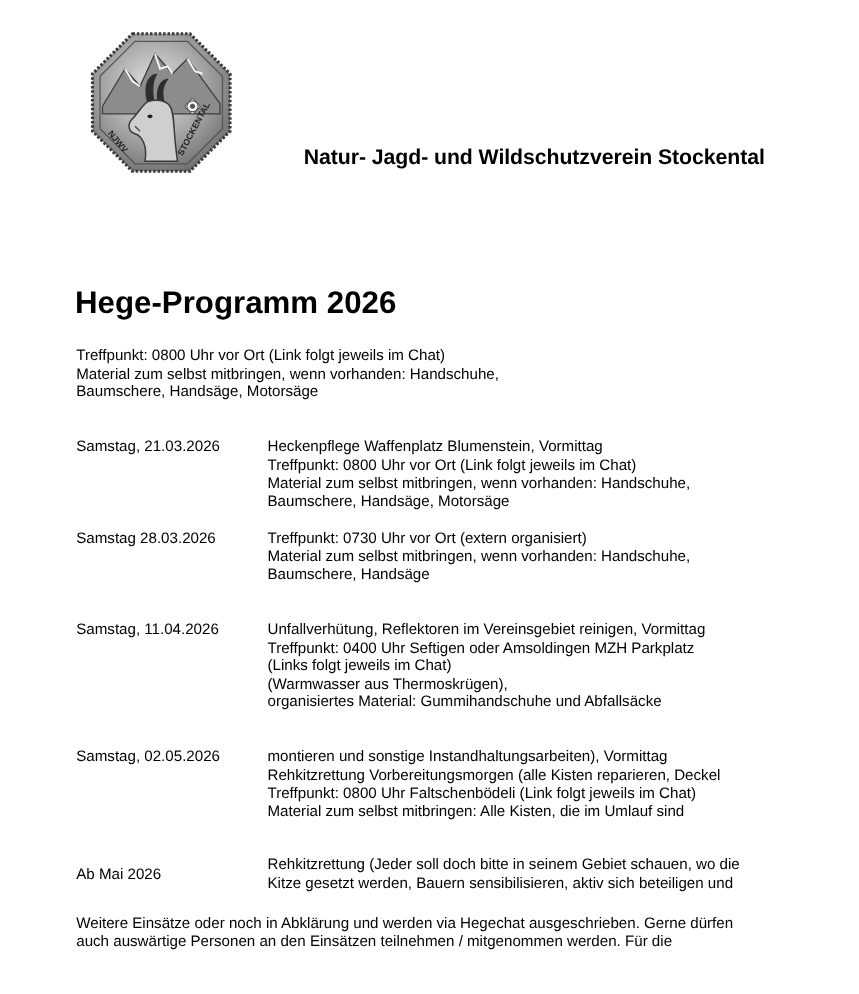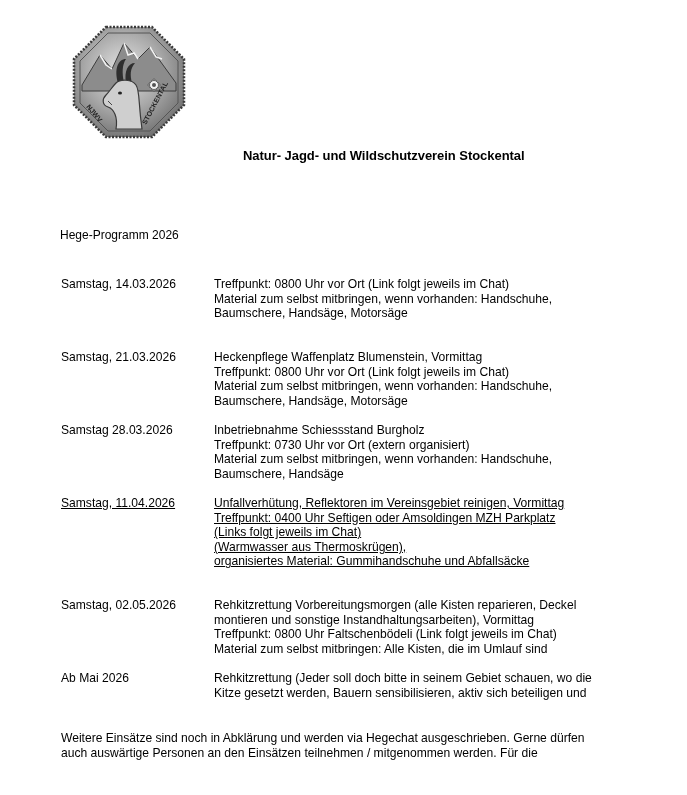--- a/index.html
+++ b/index.html
@@ -18,32 +18,32 @@
     .logo {
       position: absolute;
       left: 72px;
       top: 25px;
       width: 114px;
       height: 114px;
     }
     .org-title {
       position: absolute;
       left: 243px;
-      top: 148px;
-      font-size: 13px;
+      top: 116px;
+      font-size: 17px;
       font-weight: bold;
       white-space: nowrap;
       letter-spacing: -0.05px;
     }
     .page-title {
       position: absolute;
       left: 60px;
       top: 228px;
-      font-size: 12px;
-      font-weight: normal;
+      font-size: 25px;
+      font-weight: bold;
       white-space: nowrap;
     }
     .events {
       position: absolute;
       left: 61px;
       top: 277px;
       width: 600px;
     }
     .event {
       display: flex;
@@ -113,74 +113,72 @@
   </svg>
 </div>
 
 <div class="org-title">Natur- Jagd- und Wildschutzverein Stockental</div>
 
 <div class="page-title">Hege-Programm 2026</div>
 
 <div class="events">
 
   <div class="event" style="height:73px;">
-    <div class="event-date">Samstag, 14.03.2026</div>
     <div class="event-desc">
       <span class="event-line">Treffpunkt: 0800 Uhr vor Ort (Link folgt jeweils im Chat)</span>
       <span class="event-line">Material zum selbst mitbringen, wenn vorhanden: Handschuhe,</span>
       <span class="event-line">Baumschere, Handsäge, Motorsäge</span>
     </div>
   </div>
 
   <div class="event" style="height:73px;">
     <div class="event-date">Samstag, 21.03.2026</div>
     <div class="event-desc">
       <span class="event-line">Heckenpflege Waffenplatz Blumenstein, Vormittag</span>
       <span class="event-line">Treffpunkt: 0800 Uhr vor Ort (Link folgt jeweils im Chat)</span>
       <span class="event-line">Material zum selbst mitbringen, wenn vorhanden: Handschuhe,</span>
       <span class="event-line">Baumschere, Handsäge, Motorsäge</span>
     </div>
   </div>
 
   <div class="event" style="height:73px;">
     <div class="event-date">Samstag 28.03.2026</div>
     <div class="event-desc">
-      <span class="event-line">Inbetriebnahme Schiessstand Burgholz</span>
       <span class="event-line">Treffpunkt: 0730 Uhr vor Ort (extern organisiert)</span>
       <span class="event-line">Material zum selbst mitbringen, wenn vorhanden: Handschuhe,</span>
       <span class="event-line">Baumschere, Handsäge</span>
     </div>
   </div>
 
-  <div class="event" style="height:102px;text-decoration:underline;">
+  <div class="event" style="height:102px;">
     <div class="event-date">Samstag, 11.04.2026</div>
     <div class="event-desc">
       <span class="event-line">Unfallverhütung, Reflektoren im Vereinsgebiet reinigen, Vormittag</span>
       <span class="event-line">Treffpunkt: 0400 Uhr Seftigen oder Amsoldingen MZH Parkplatz</span>
       <span class="event-line">(Links folgt jeweils im Chat)</span>
       <span class="event-line">(Warmwasser aus Thermoskrügen),</span>
       <span class="event-line">organisiertes Material: Gummihandschuhe und Abfallsäcke</span>
     </div>
   </div>
 
   <div class="event" style="height:73px;">
     <div class="event-date">Samstag, 02.05.2026</div>
     <div class="event-desc">
+      <span class="event-line">montieren und sonstige Instandhaltungsarbeiten), Vormittag</span>
       <span class="event-line">Rehkitzrettung Vorbereitungsmorgen (alle Kisten reparieren, Deckel</span>
-      <span class="event-line">montieren und sonstige Instandhaltungsarbeiten), Vormittag</span>
       <span class="event-line">Treffpunkt: 0800 Uhr Faltschenbödeli (Link folgt jeweils im Chat)</span>
       <span class="event-line">Material zum selbst mitbringen: Alle Kisten, die im Umlauf sind</span>
     </div>
   </div>
 
-  <div class="event" style="height:56px;">
+  <div class="event" style="height:56px;align-items:center;">
     <div class="event-date">Ab Mai 2026</div>
     <div class="event-desc">
       <span class="event-line">Rehkitzrettung (Jeder soll doch bitte in seinem Gebiet schauen, wo die</span>
       <span class="event-line">Kitze gesetzt werden, Bauern sensibilisieren, aktiv sich beteiligen und</span>
     </div>
   </div>
 </div>
 
 <div class="footer-note">
-  <span>Weitere Einsätze sind noch in Abklärung und werden via Hegechat ausgeschrieben. Gerne dürfen</span>
+  <span>Weitere Einsätze oder noch in Abklärung und werden via Hegechat ausgeschrieben. Gerne dürfen</span>
   <span>auch auswärtige Personen an den Einsätzen teilnehmen / mitgenommen werden. Für die</span>
 </div>
 
 </body></html>

